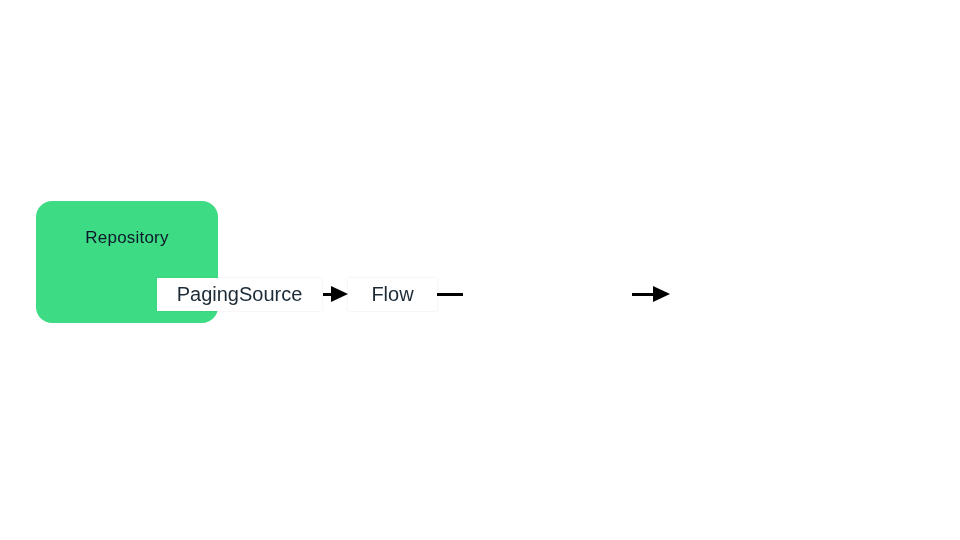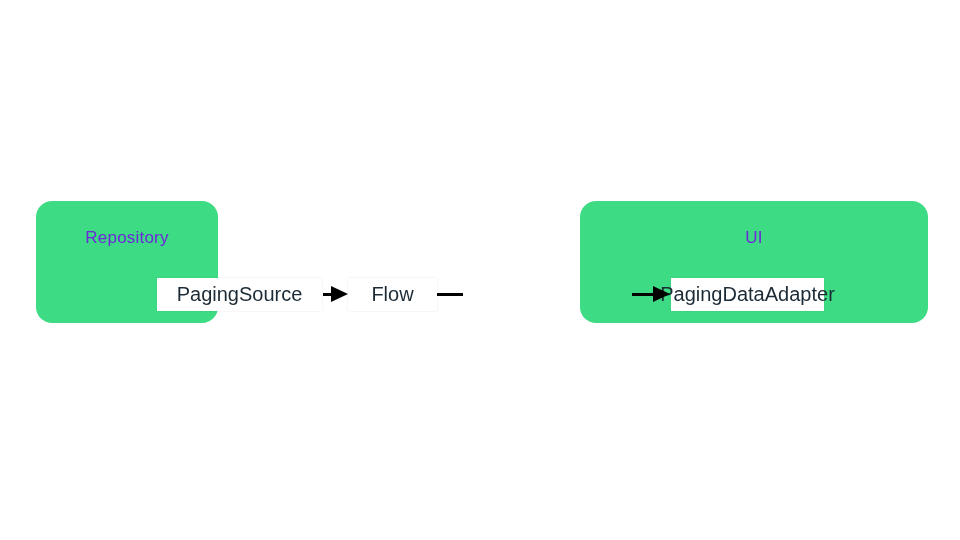--- a/index.html
+++ b/index.html
@@ -20,21 +20,21 @@
     height: 122px;
     background: #3ddc84;
     border-radius: 16px;
   }
   .layer-title {
     position: absolute;
     top: 27px;
     left: 0;
     width: 100%;
     text-align: center;
-    color: #6d28d9;
+    color: #0f172a;
     font-size: 17px;
     letter-spacing: 0.2px;
   }
   .layer-repository { left: 36px;  width: 182px; }
   .layer-viewmodel  { left: 264px; width: 274px; }
   .layer-ui         { left: 580px; width: 348px; }
 
   .chip {
     position: absolute;
     top: 278px;
@@ -79,36 +79,30 @@
 </head>
 <body>
 
 <div id="canvas">
 
   <div class="layer layer-repository">
     <div class="layer-title">Repository</div>
   </div>
 
 
-  <div class="layer layer-ui">
-    <div class="layer-title">UI</div>
-  </div>
 
   <div class="chip chip-paging-source">
     <span>PagingSource</span>
   </div>
 
   <div class="chip chip-pager">
     <span>Flow</span>
   </div>
 
 
-  <div class="chip chip-paging-data-adapter">
-    <span>PagingDataAdapter</span>
-  </div>
 
   <div class="connector-line conn1-line"></div>
   <div class="arrow-head conn1-head"></div>
 
   <div class="connector-line conn2-line"></div>
 
   <div class="connector-line conn3-line"></div>
   <div class="arrow-head conn3-head"></div>
 
 </div>

